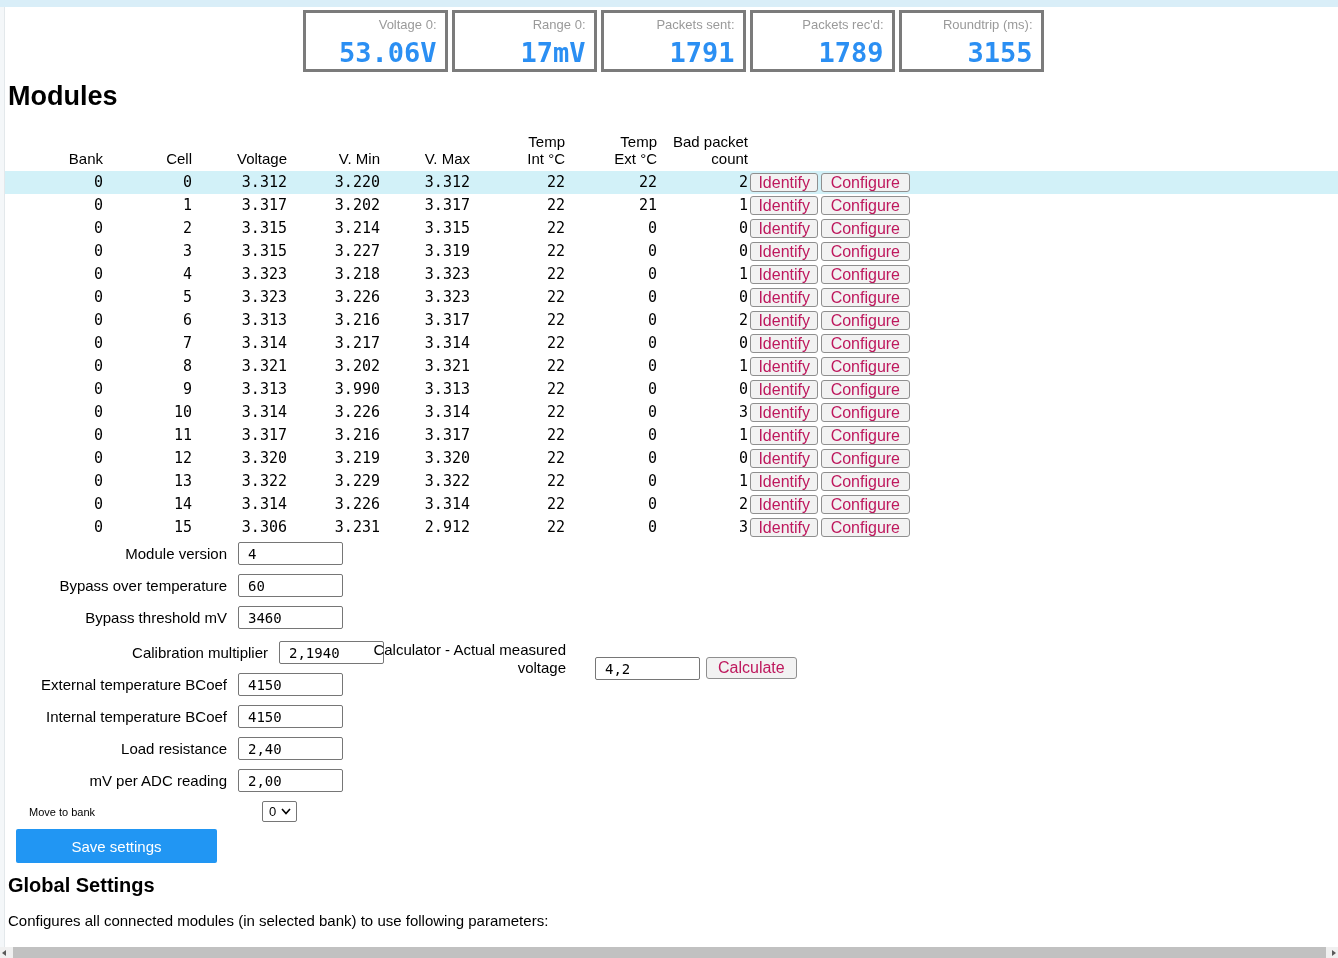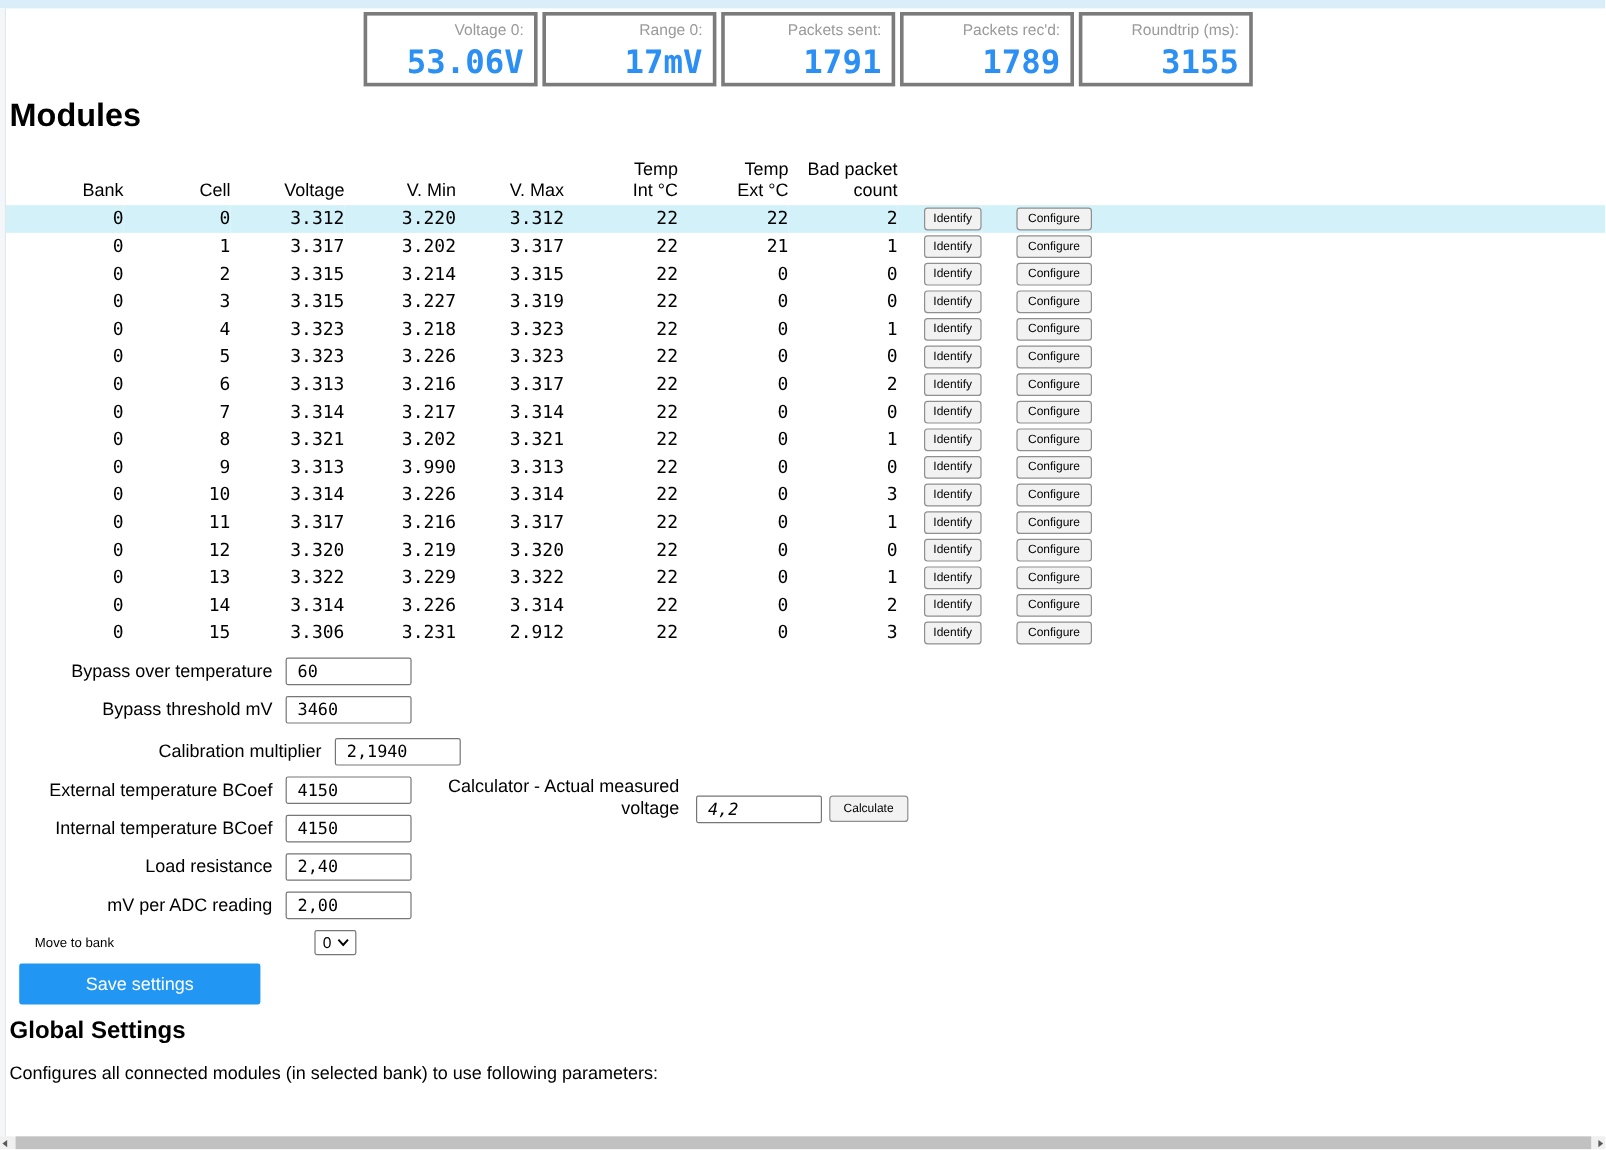--- a/index.html
+++ b/index.html
@@ -26,38 +26,38 @@
   table.modules th{font-weight:normal;font-size:15px;text-align:right;vertical-align:bottom;
                    padding:0 0 4px 0;}
   table.modules th span{display:block;line-height:17px;}
   table.modules td{font-family:"DejaVu Sans Mono","Liberation Mono",monospace;font-size:15px;
                    text-align:right;padding:0;height:23px;line-height:23px;}
   tr.selected td{background:#d2f1f8;}
   td.c1{padding-right:9px;} td.c2{padding-right:10px;} td.c3{padding-right:9px;}
   td.c4{padding-right:10px;} td.c5{padding-right:10px;}
   td.c6{padding-right:23px;} td.c7{padding-right:25px;} td.c8{padding-right:33px;}
   td.c9{text-align:left;padding-left:9px;} td.c10{text-align:left;padding-left:19px;}
-  .btn{font-family:"Liberation Sans",sans-serif;font-size:10px;color:#000000;height:19px;
+  .btn{font-family:"Liberation Sans",sans-serif;font-size:16px;color:#be185d;height:19px;
        padding:0 7px;background:#f2f2f2;border:1px solid #8f8f8f;border-radius:3px;
        vertical-align:middle;cursor:pointer;}
   td.c10 .btn{padding:0 9px;}
 
   
   h2.section-title{font-size:20px;line-height:23px;font-weight:bold;margin:1px 0 0 8px;}
   .settings-form{position:relative;}
   .form-row{display:flex;align-items:center;height:23px;margin:9px 0 0 0;}
   .form-row.first{margin-top:3px;}
   .form-row.gap-top{margin-top:12px;padding-left:41px;}
   .form-row label{width:227px;text-align:right;font-size:15px;}
   .text-input{box-sizing:border-box;margin-left:11px;width:105px;height:23px;
               border:1px solid #767676;border-radius:2px;padding:0 0 0 9px;
               font-family:"DejaVu Sans Mono","Liberation Mono",monospace;font-size:14px;color:#000;}
   .calculator{position:absolute;top:99px;left:358px;display:flex;align-items:flex-start;}
   .calc-label{width:208px;text-align:right;font-size:15px;line-height:18px;}
-  .calc-input{margin-left:14px;margin-top:16px;font-style:italic;}
+  .calc-input{margin-left:29px;margin-top:16px;}
   .calc-btn{margin-left:6px;margin-top:16px;height:22px;padding:0 11px;}
   .move-row{display:flex;align-items:center;height:21px;margin-top:9px;}
   .move-row label{width:227px;text-align:left;font-size:11px;padding-left:29px;}
   .select{display:inline-flex;align-items:center;box-sizing:border-box;margin-left:6px;height:21px;
           border:1px solid #767676;border-radius:2px;background:#fff;padding:0 5px 0 6px;
           font-size:13px;cursor:pointer;}
   .select .chev{margin-left:5px;}
   .save-btn{display:block;margin:7px 0 11px 16px;width:201px;height:34px;background:#2196f3;
             color:#fff;border:none;border-radius:2px;font-size:15px;
             font-family:"Liberation Sans",sans-serif;cursor:pointer;}
@@ -439,20 +439,24 @@
 
     <div class="calculator">
       <div class="calc-label">
         <span>Calculator - Actual measured</span><br>
         <span>voltage</span>
       </div>
       <input class="text-input calc-input" value="4,2" style="">
       <button class="btn calc-btn">Calculate</button>
     </div>
 
+    <div class="form-row first">
+    <label>Module version</label>
+    <input class="text-input" value="4" style="">
+  </div>
       <div class="form-row">
     <label>Bypass over temperature</label>
     <input class="text-input" value="60" style="">
   </div>
       <div class="form-row">
     <label>Bypass threshold mV</label>
     <input class="text-input" value="3460" style="">
   </div>
       <div class="form-row gap-top">
     <label>Calibration multiplier</label>

